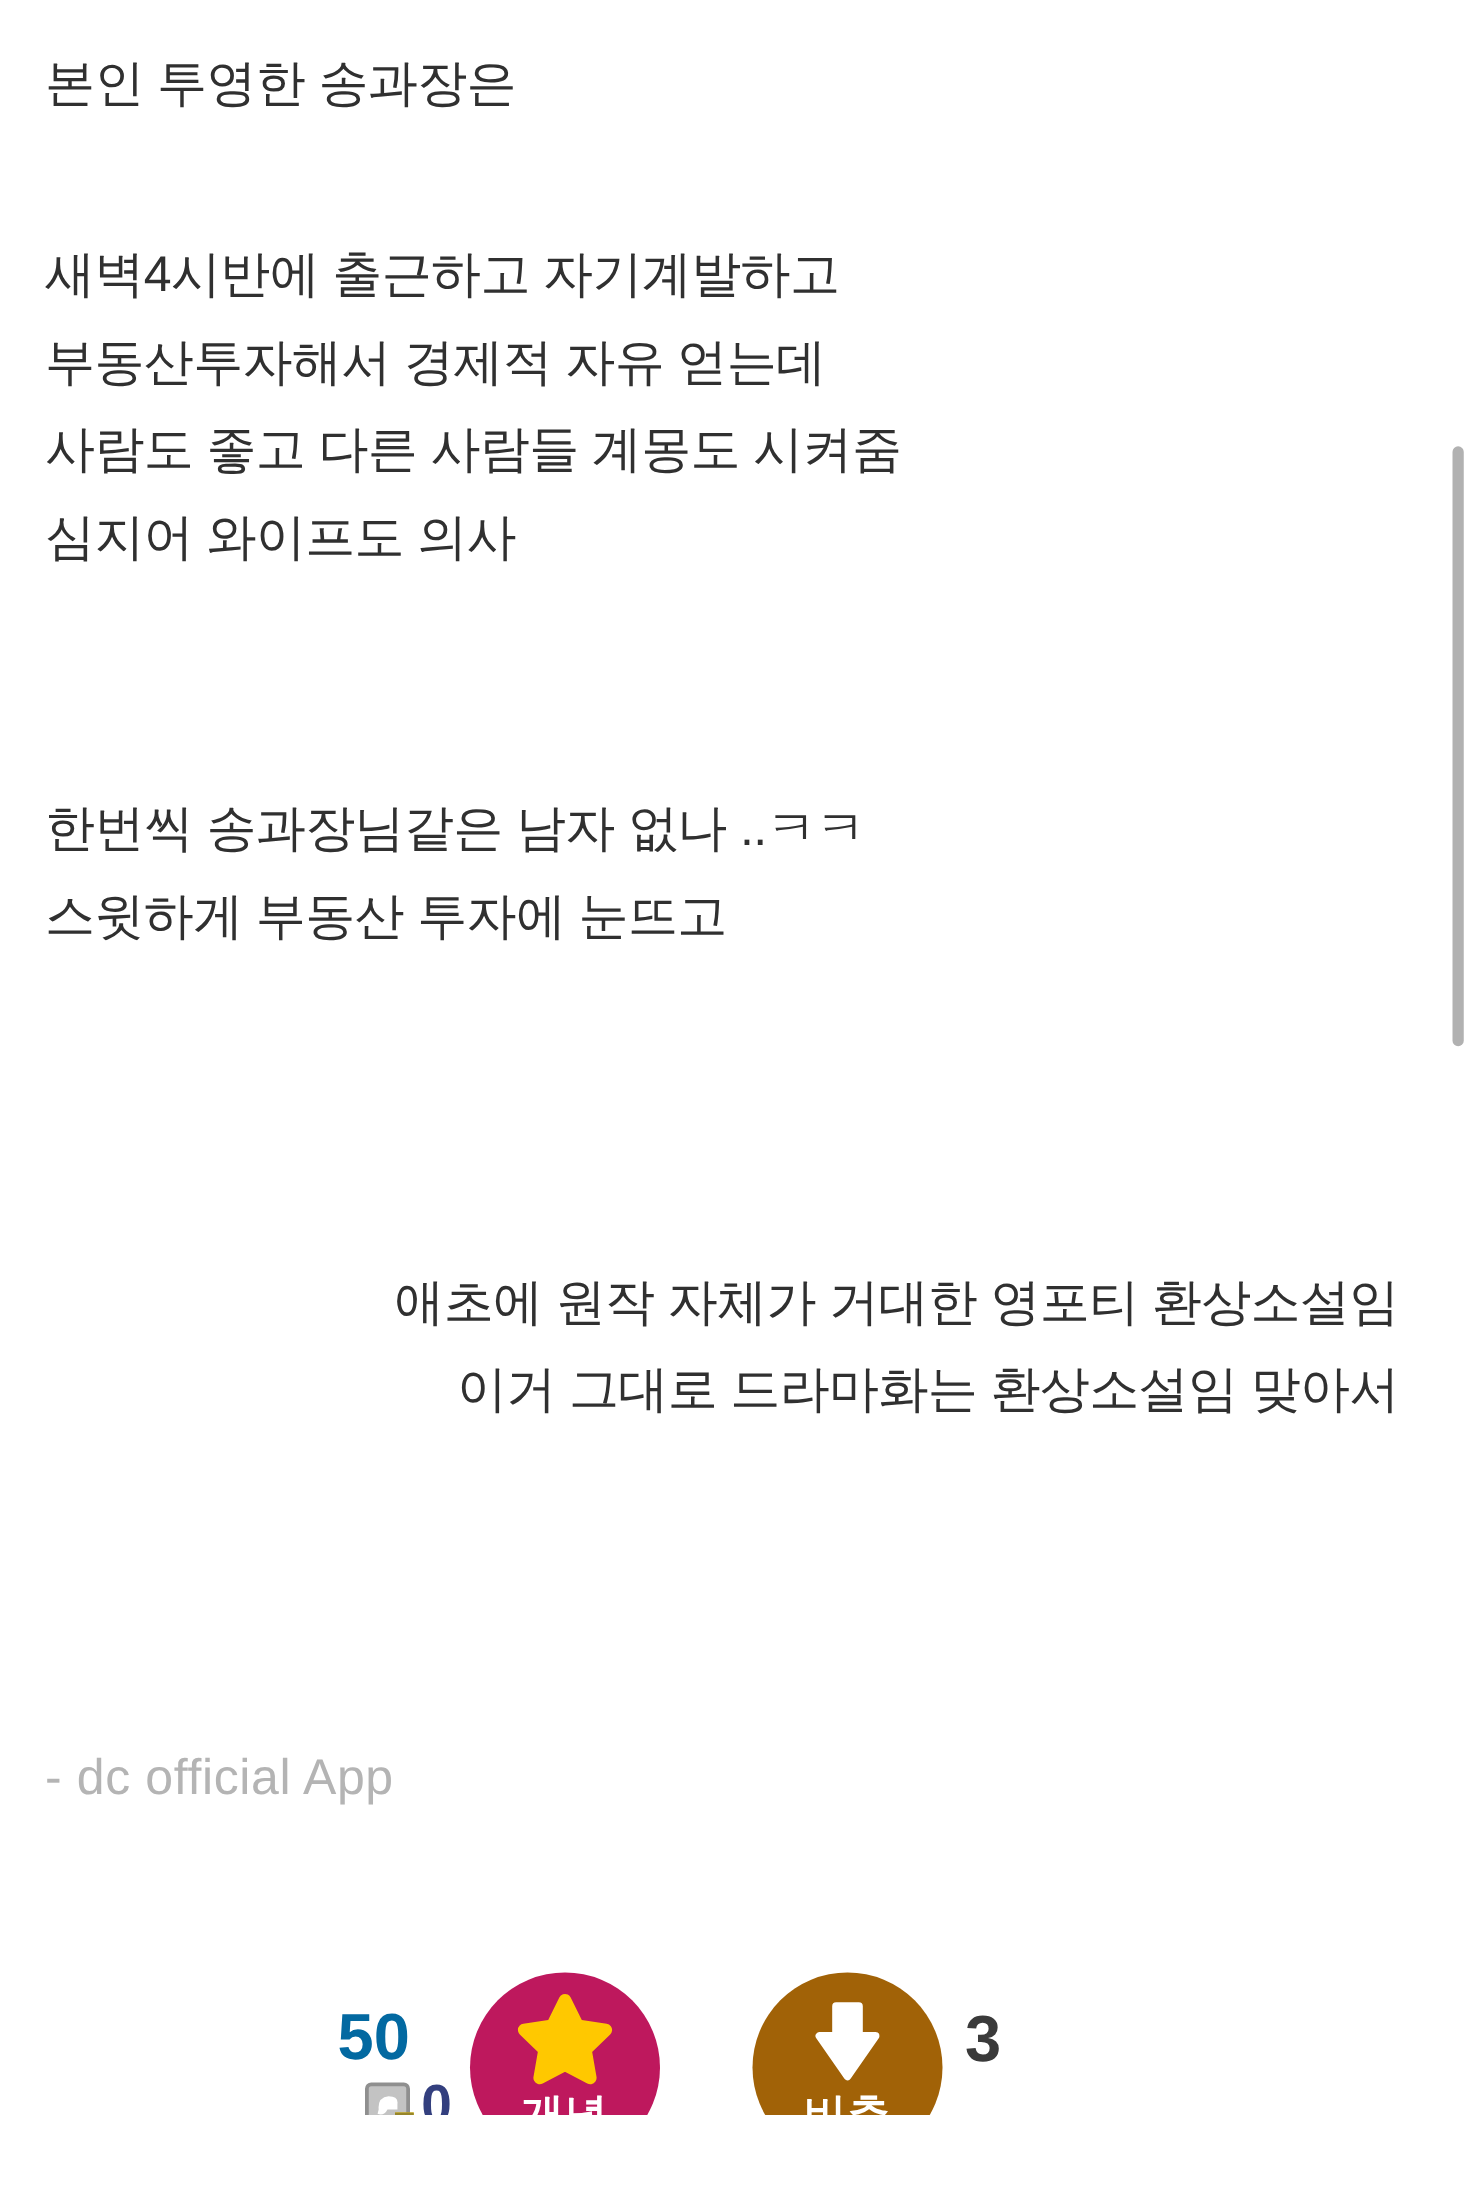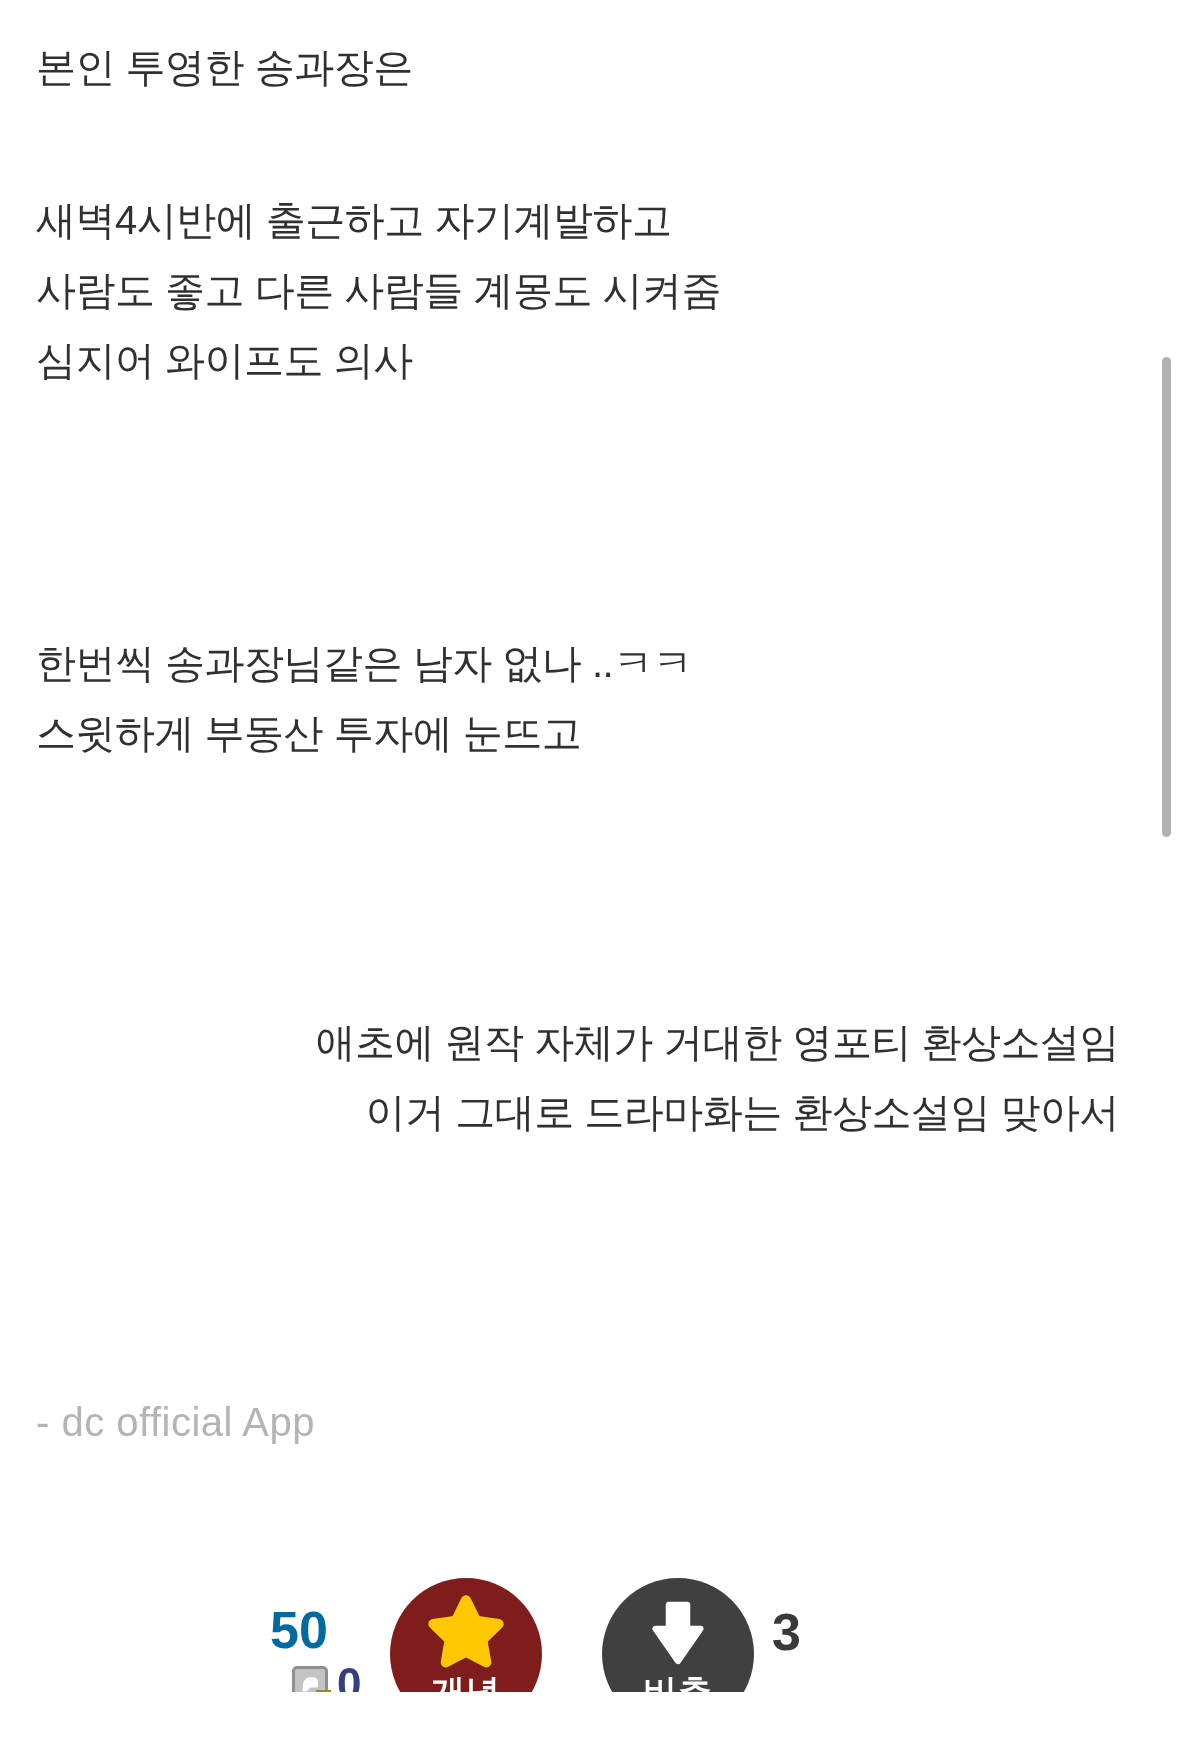--- a/index.html
+++ b/index.html
@@ -119,22 +119,22 @@
     height: 152px;
     border-radius: 50%;
     display: flex;
     flex-direction: column;
     align-items: center;
     justify-content: flex-start;
     cursor: pointer;
     border: none;
     padding: 0;
   }
-  #upvote-button   { left: 390px; background: #7f1d1d; }
-  #downvote-button { left: 602px; background: #404040; }
+  #upvote-button   { left: 376px; background: #be185d; }
+  #downvote-button { left: 602px; background: #a16207; }
   .vote-circle .vicon { margin-top: 16px; height: 78px; display: flex; align-items: center; }
   .vote-circle .vlabel {
     margin-top: 1px;
     font-size: 34px;
     font-weight: 600;
     color: #ffffff;
     letter-spacing: 1px;
     line-height: 36px;
   }
   #downvote-count {
@@ -151,20 +151,21 @@
 <body>
 
 <div id="screen">
 
   <div class="para" id="para-1">
     <div class="tline">본인 투영한 송과장은</div>
   </div>
 
   <div class="para" id="para-2">
     <div class="tline">새벽4시반에 출근하고 자기계발하고</div>
+    <div class="tline">부동산투자해서 경제적 자유 얻는데</div>
     <div class="tline">사람도 좋고 다른 사람들 계몽도 시켜줌</div>
     <div class="tline">심지어 와이프도 의사</div>
   </div>
 
   <div class="para" id="para-3">
     <div class="tline">한번씩 송과장님같은 남자 없나 ..ㅋㅋ</div>
     <div class="tline">스윗하게 부동산 투자에 눈뜨고</div>
   </div>
 
   <div class="para" id="para-4">

